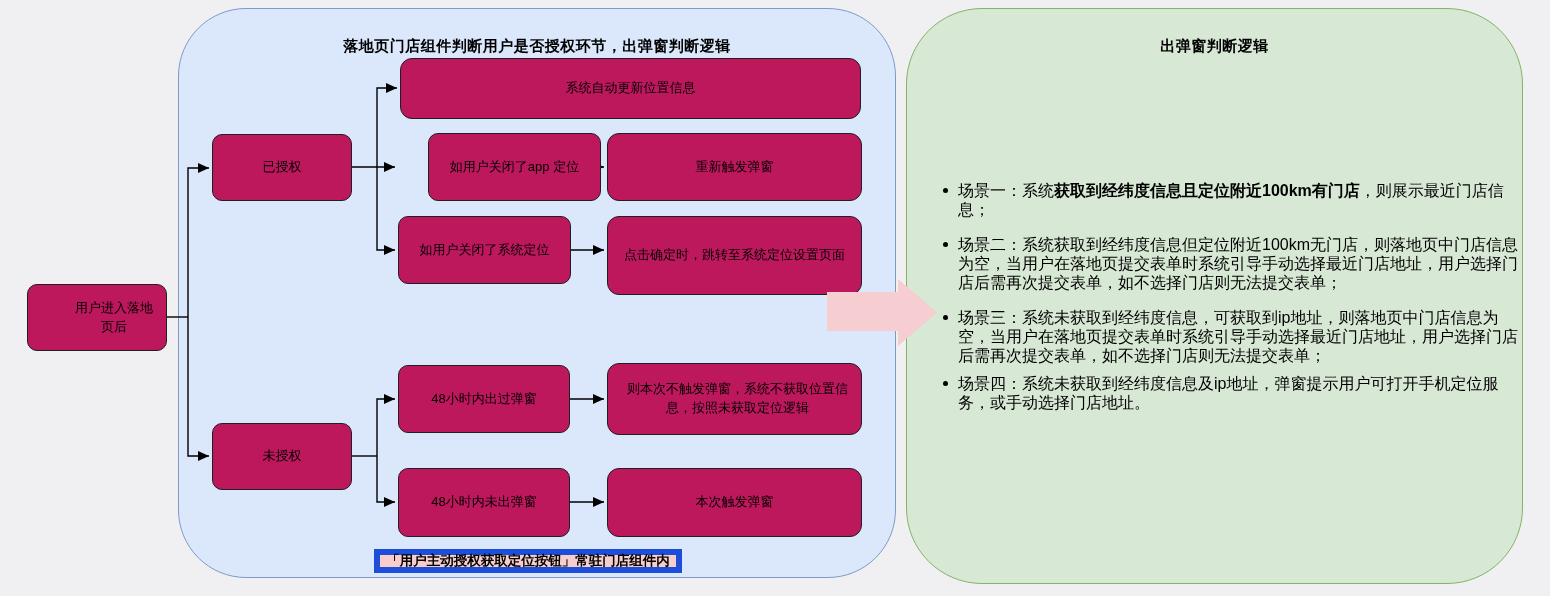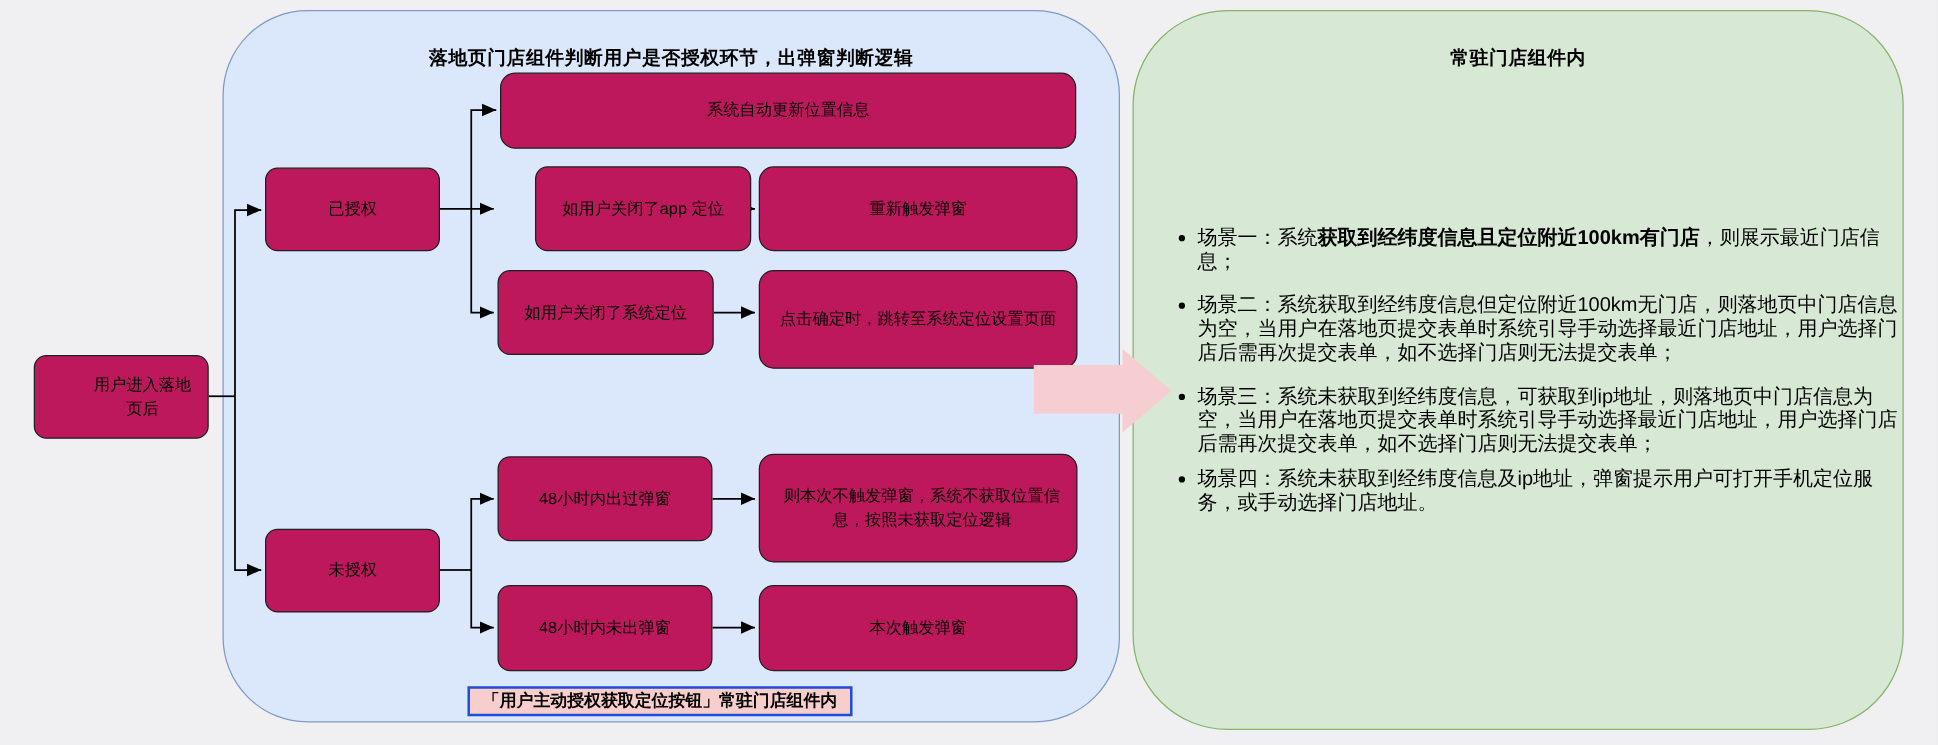--- a/index.html
+++ b/index.html
@@ -27,21 +27,21 @@
     position:absolute;box-sizing:border-box;
     background:#be185d;border:1.5px solid #1f1f1f;border-radius:10px;
     display:flex;align-items:center;justify-content:center;
     text-align:center;font-size:13px;line-height:1.45;
     padding:4px 10px;z-index:3;
   }
   .wires{position:absolute;left:0;top:0;width:1550px;height:596px;z-index:2;pointer-events:none;}
   .big-arrow{position:absolute;left:0;top:0;width:1550px;height:596px;z-index:4;pointer-events:none;}
   .footnote{
     position:absolute;left:374px;top:549px;width:308px;height:24px;z-index:3;
-    box-sizing:border-box;background:#f8cecc;border:2px solid #1d4ed8;
+    box-sizing:border-box;background:#f8cecc;border:6px solid #1d4ed8;
     display:flex;align-items:center;justify-content:center;
     font-size:13.5px;font-weight:bold;white-space:nowrap;
   }
   .scenarios{
     position:absolute;left:932px;top:181px;width:572px;z-index:3;
     margin:0;padding:0 8px 0 26px;list-style:none;
   }
   .scenarios li{
     position:relative;font-size:16px;line-height:19px;
     margin-bottom:16px;padding-left:0;
@@ -92,32 +92,32 @@
   </div>
 
   <div class="node" style="left:212px;top:134px;width:140px;height:67px;">已授权</div>
   <div class="node" style="left:212px;top:423px;width:140px;height:67px;">未授权</div>
   <div class="node" style="left:400px;top:58px;width:461px;height:61px;border-radius:12px;">系统自动更新位置信息</div>
   <div class="node" style="left:398px;top:133px;width:173px;height:68px;margin-left:30px;">如用户关闭了app 定位</div>
   <div class="node" style="left:607px;top:133px;width:255px;height:68px;border-radius:12px;">重新触发弹窗</div>
   <div class="node" style="left:398px;top:216px;width:173px;height:68px;">如用户关闭了系统定位</div>
   <div class="node" style="left:607px;top:216px;width:255px;height:79px;border-radius:12px;">点击确定时，跳转至系统定位设置页面</div>
   <div class="node" style="left:398px;top:365px;width:172px;height:68px;">48小时内出过弹窗</div>
-  <div class="node" style="left:607px;top:363px;width:255px;height:87px;border-radius:12px;padding-left:16px;">则本次不触发弹窗，系统不获取位置信息，按照未获取定位逻辑</div>
+  <div class="node" style="left:607px;top:363px;width:255px;height:72px;border-radius:12px;padding-left:16px;">则本次不触发弹窗，系统不获取位置信息，按照未获取定位逻辑</div>
   <div class="node" style="left:398px;top:468px;width:172px;height:69px;">48小时内未出弹窗</div>
   <div class="node" style="left:607px;top:468px;width:255px;height:69px;border-radius:12px;">本次触发弹窗</div>
 
   <div class="footnote">「用户主动授权获取定位按钮」常驻门店组件内</div>
 
   <svg class="big-arrow" xmlns="http://www.w3.org/2000/svg">
     <polygon points="827,292 898,292 898,279 937,312.5 898,346 898,331 827,331" fill="#f6cdd0"></polygon>
   </svg>
 
   <div class="panel panel-green">
-    <div class="panel-title">常驻门店组件内</div>
+    <div class="panel-title">出弹窗判断逻辑</div>
   </div>
 
   <ul class="scenarios">
     <li><span>场景一：系统</span><strong>获取到经纬度信息且定位附近100km有门店</strong><span>，则展示最近门店信息；</span></li>
     <li><span>场景二：系统获取到经纬度信息但定位附近100km无门店，则落地页中门店信息为空，当用户在落地页提交表单时系统引导手动选择最近门店地址，用户选择门店后需再次提交表单，如不选择门店则无法提交表单；</span><strong></strong><span></span></li>
     <li><span>场景三：系统未获取到经纬度信息，可获取到ip地址，则落地页中门店信息为空，当用户在落地页提交表单时系统引导手动选择最近门店地址，用户选择门店后需再次提交表单，如不选择门店则无法提交表单；</span><strong></strong><span></span></li>
     <li><span>场景四：系统未获取到经纬度信息及ip地址，弹窗提示用户可打开手机定位服务，或手动选择门店地址。</span><strong></strong><span></span></li>
   </ul>
 
 </div>

